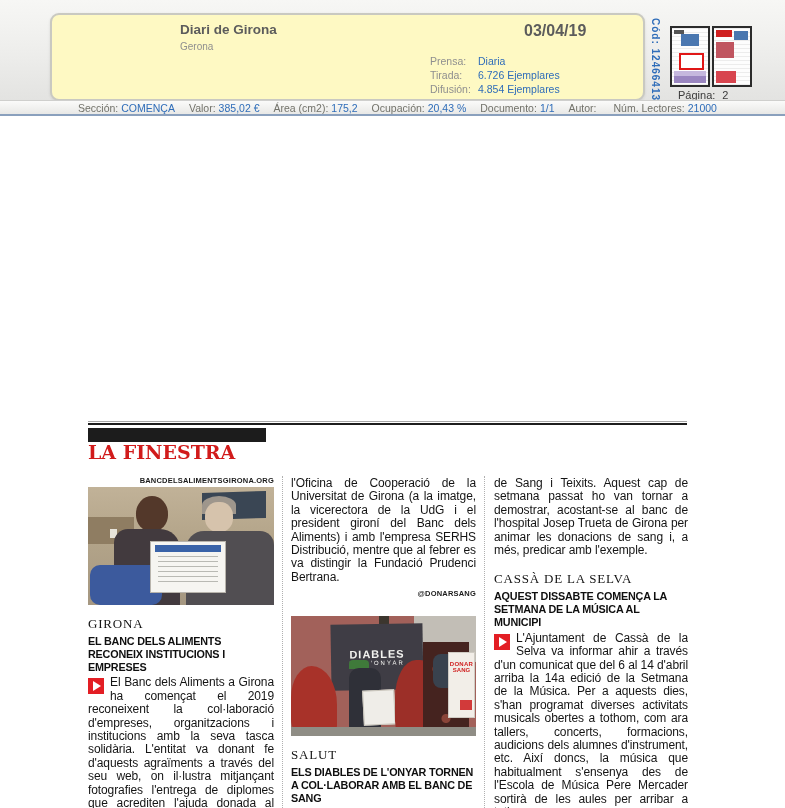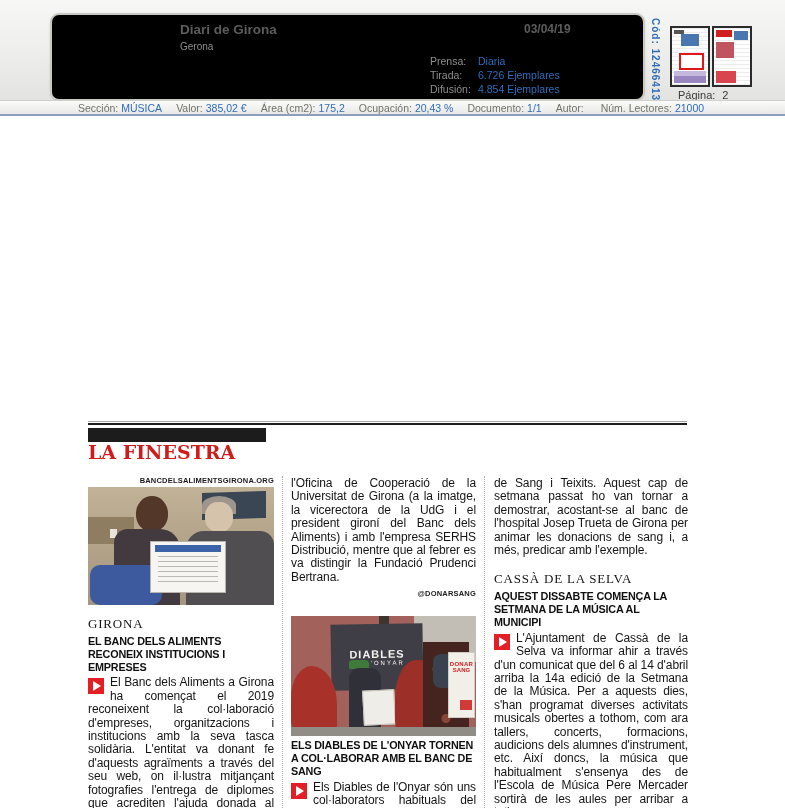--- a/index.html
+++ b/index.html
@@ -20,26 +20,26 @@
     box-sizing:content-box;
     display:flex;align-items:center;padding-left:78px;
     font-size:10.5px;white-space:nowrap;
   }
   .stat{margin-right:14px;}
   .stat .lbl{color:#72726a;}
   .stat .val{color:#2f6db9;margin-left:3px;}
   
   .card{
     position:absolute;left:50px;top:13px;width:591px;height:84px;
-    background:#000000;border:2px solid #c9c9c1;border-radius:9px;
+    background:#fef9c3;border:2px solid #c9c9c1;border-radius:9px;
     box-shadow:0 1px 3px rgba(0,0,0,.10);
   }
   .pub-name{position:absolute;left:128px;top:7px;font-size:13.5px;font-weight:bold;color:#5c5c5c;}
   .pub-loc{position:absolute;left:128px;top:26px;font-size:10px;color:#8f8f8f;}
-  .pub-date{position:absolute;left:472px;top:7px;font-size:12px;font-weight:bold;color:#5c5c5c;}
+  .pub-date{position:absolute;left:472px;top:7px;font-size:16px;font-weight:bold;color:#5c5c5c;}
   .meta-rows{position:absolute;left:378px;top:39px;font-size:10.5px;line-height:14px;}
   .meta-row .lbl{display:inline-block;width:48px;color:#8f8f8f;}
   .meta-row .val{color:#2f6db9;}
   
   .cod{
     position:absolute;left:650px;top:18px;height:94px;
     writing-mode:vertical-rl;font-size:10px;font-weight:bold;color:#2f6db9;
     letter-spacing:1px;white-space:nowrap;
   }
   .thumbs{position:absolute;left:670px;top:26px;display:flex;}
@@ -161,21 +161,21 @@
     <div class="pt pt-photo-pink" style="left:2px;top:14px;width:18px;height:16px;"></div>
     <div class="pt pt-red-block" style="left:2px;bottom:2px;width:20px;height:12px;"></div>
   </div>
 </div>
 
 <div class="page-label">
   <span>Página:</span><span class="num">2</span>
 </div>
 
 <div class="stats-strip">
-  <span class="stat"><span class="lbl">Sección:</span><span class="val">MÚSICA</span></span>
+  <span class="stat"><span class="lbl">Sección:</span><span class="val">COMENÇA</span></span>
   <span class="stat"><span class="lbl">Valor:</span><span class="val">385,02 €</span></span>
   <span class="stat"><span class="lbl">Área (cm2):</span><span class="val">175,2</span></span>
   <span class="stat"><span class="lbl">Ocupación:</span><span class="val">20,43 %</span></span>
   <span class="stat"><span class="lbl">Documento:</span><span class="val">1/1</span></span>
   <span class="stat"><span class="lbl">Autor:</span><span class="val"></span></span>
   <span class="stat"><span class="lbl">Núm. Lectores:</span><span class="val">21000</span></span>
 </div>
 
 <div class="rule-light"></div>
 <div class="rule-dark"></div>
@@ -225,20 +225,21 @@
       <div class="p p2-fig-right"></div>
       <div class="p p2-throne"></div>
       <div class="p p2-sitter"></div>
       <div class="p p2-poster">
         <div class="d1">DONAR</div>
         <div class="d2">SANG</div>
       </div>
       <div class="p p2-poster-red"></div>
       <div class="p p2-ground"></div>
     </div>
+    <div class="kicker">SALUT</div>
     <div class="headline">ELS DIABLES DE L'ONYAR TORNEN A COL·LABORAR AMB EL BANC DE SANG</div>
     <div class="body-text">
       <span class="play"></span><span>Els Diables de l'Onyar són uns col·laborators habituals del Banc</span>
     </div>
   </div>
 
   <div class="col col-3">
     <div class="body-text lead-text">de Sang i Teixits. Aquest cap de setmana passat ho van tornar a demostrar, acostant-se al banc de l'hospital Josep Trueta de Girona per animar les donacions de sang i, a més, predicar amb l'exemple.</div>
     <div class="kicker k3">CASSÀ DE LA SELVA</div>
     <div class="headline">AQUEST DISSABTE COMENÇA LA SETMANA DE LA MÚSICA AL MUNICIPI</div>

